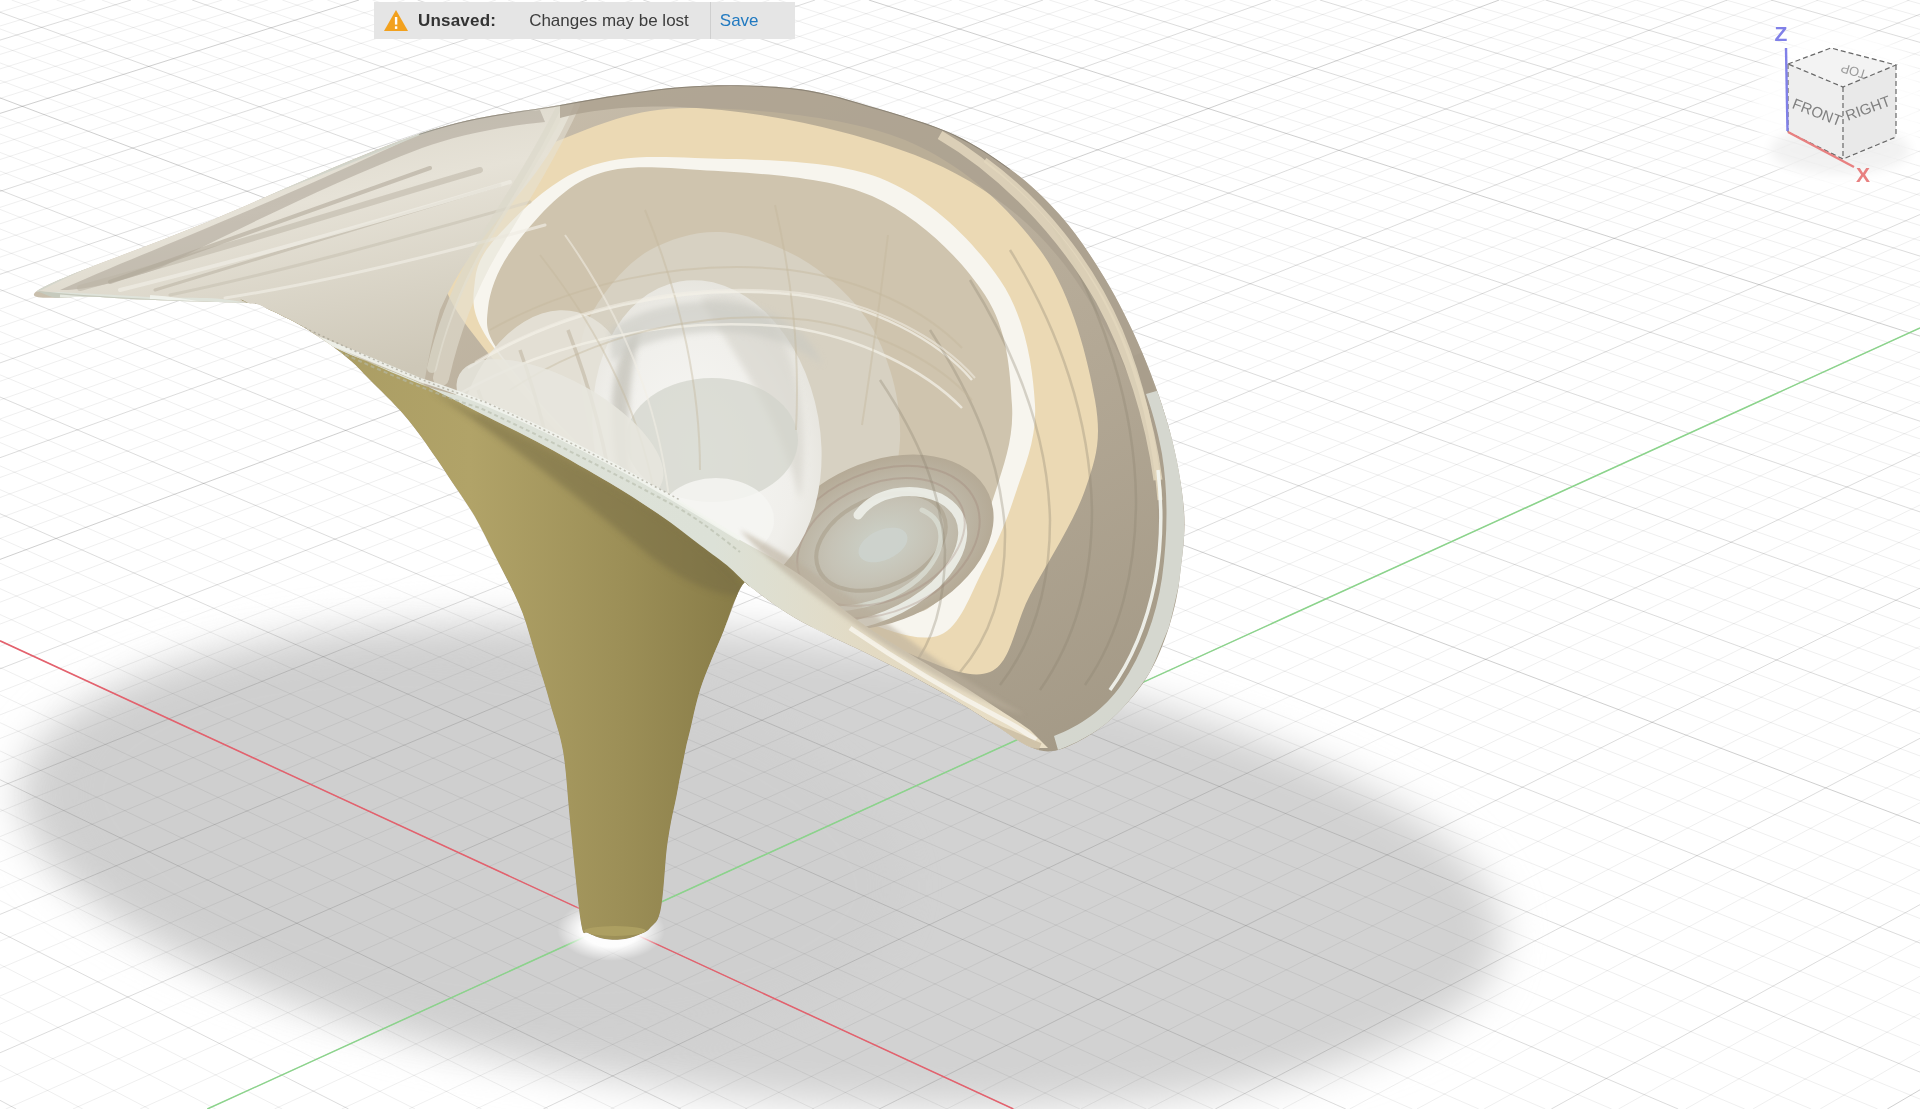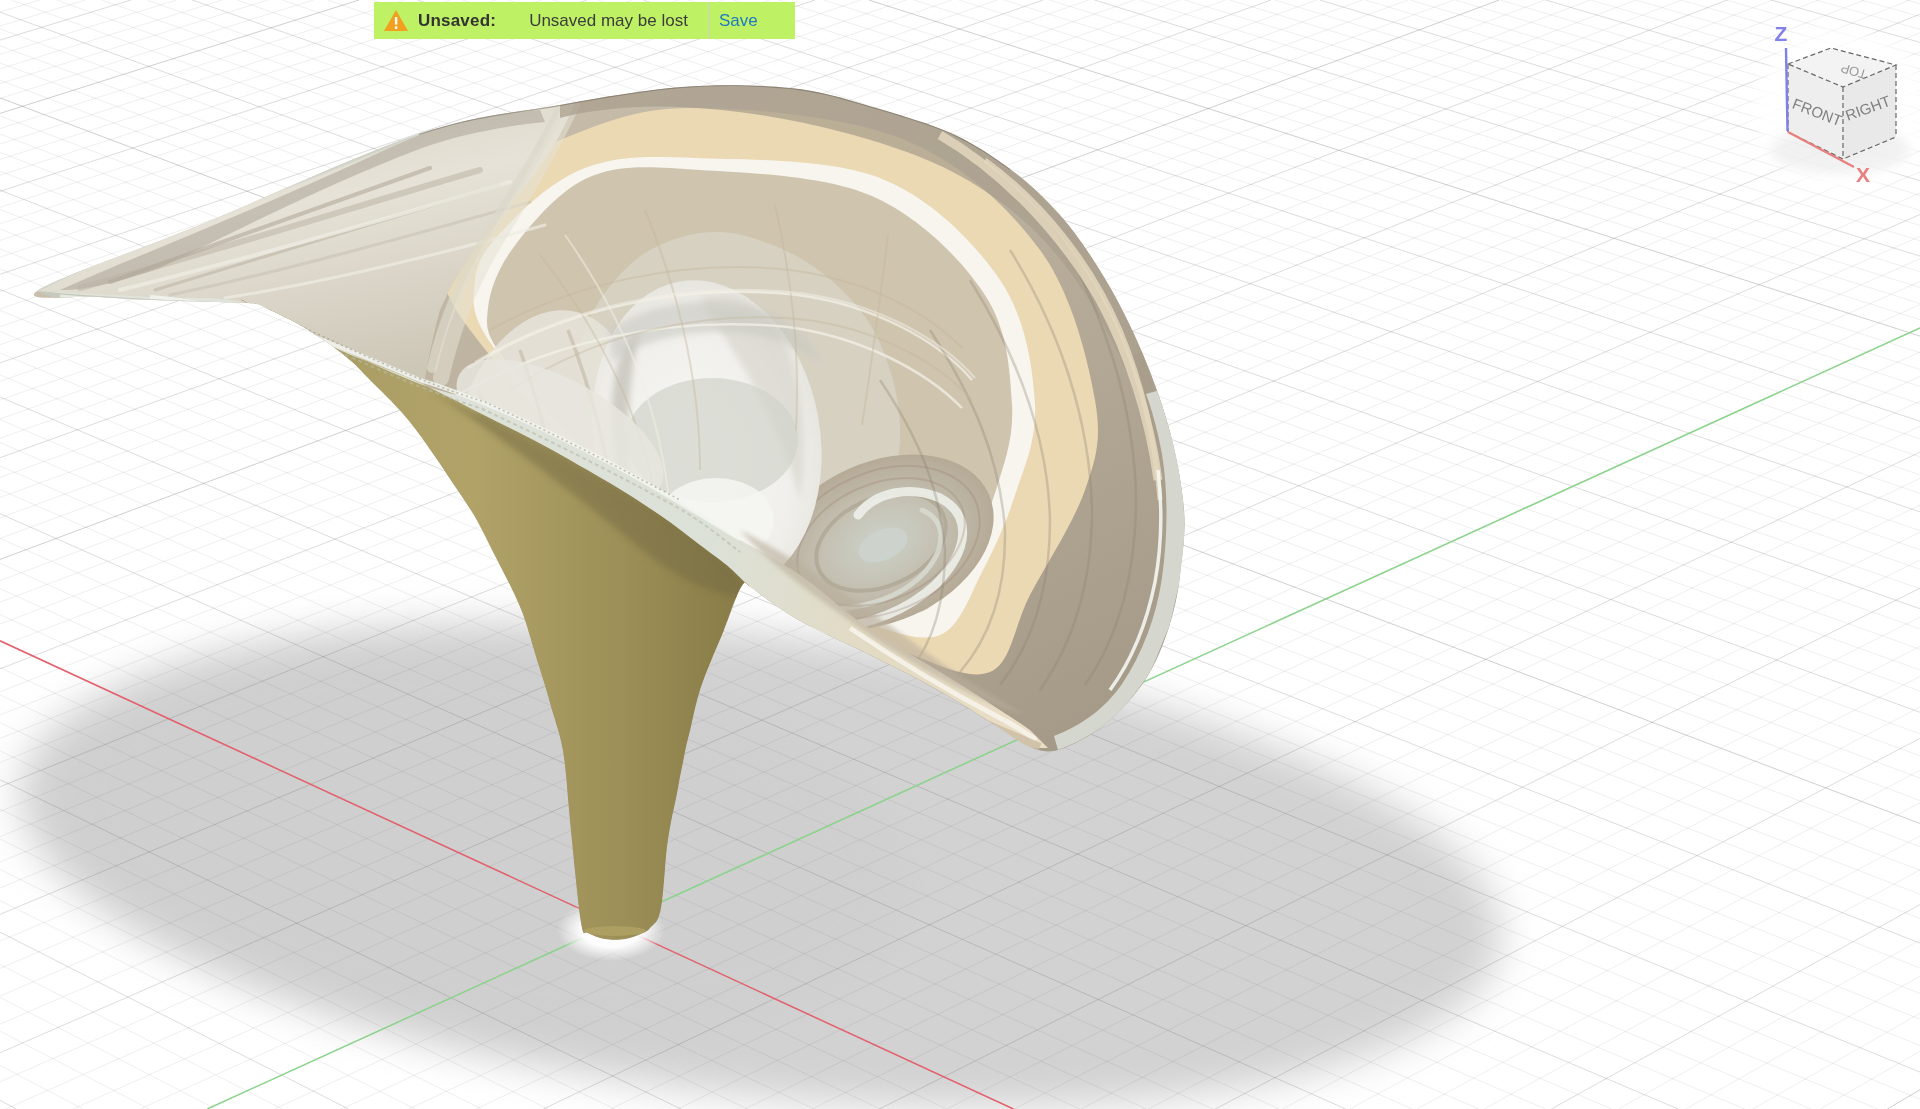--- a/index.html
+++ b/index.html
@@ -1,17 +1,17 @@
 <!DOCTYPE html>
 <html><head><meta charset="utf-8"><style>
 html,body{margin:0;padding:0;width:1920px;height:1109px;overflow:hidden;background:#fff;
 font-family:"Liberation Sans",sans-serif;}
 #stage{position:relative;width:1920px;height:1109px;}
 svg.lay{position:absolute;left:0;top:0;}
-#topbar{position:absolute;left:374px;top:2px;width:421px;height:37px;background:#bef264;
+#topbar{position:absolute;left:374px;top:2px;width:421px;height:37px;background:#e5e5e5;
 display:flex;align-items:center;font-size:17px;color:#333;}
 #topbar svg{flex-shrink:0;}
 #topbar b{margin-left:9px;letter-spacing:0.2px;}
 #topbar .msg{margin-left:33px;color:#3c3c3c;}
 #topbar .div{width:1px;height:37px;background:#cfcfcf;margin-left:21px;flex-shrink:0;}
 #topbar .save{margin-left:9px;color:#2079c0;}
 </style></head>
 <body>
 <div id="stage">
 <svg class="lay" width="1920" height="1109" viewBox="0 0 1920 1109">
@@ -192,21 +192,21 @@
 </g>
 </svg>
 
 <div id="topbar">
 <svg width="26" height="23" viewBox="0 0 26 23" style="margin-left:9px;">
         <path d="M13,1 L25,22 L1,22 Z" fill="#f2a11e"></path>
 <rect x="11.9" y="8" width="2.4" height="7.6" fill="#fff"></rect>
         <rect x="11.9" y="17.3" width="2.4" height="2.6" fill="#fff"></rect>
       </svg>
 <b>Unsaved:</b>
-      <span class="msg">Unsaved may be lost</span>
+      <span class="msg">Changes may be lost</span>
       <span class="div"></span>
       <span class="save">Save</span>
 </div>
 
 <svg class="lay" width="200" height="200" viewBox="0 0 200 200" style="left:1740px;top:10px;">
 <defs>
         <filter id="cblur" x="-50%" y="-50%" width="200%" height="200%">
           <feGaussianBlur stdDeviation="6"></feGaussianBlur>
         </filter>
       </defs>

